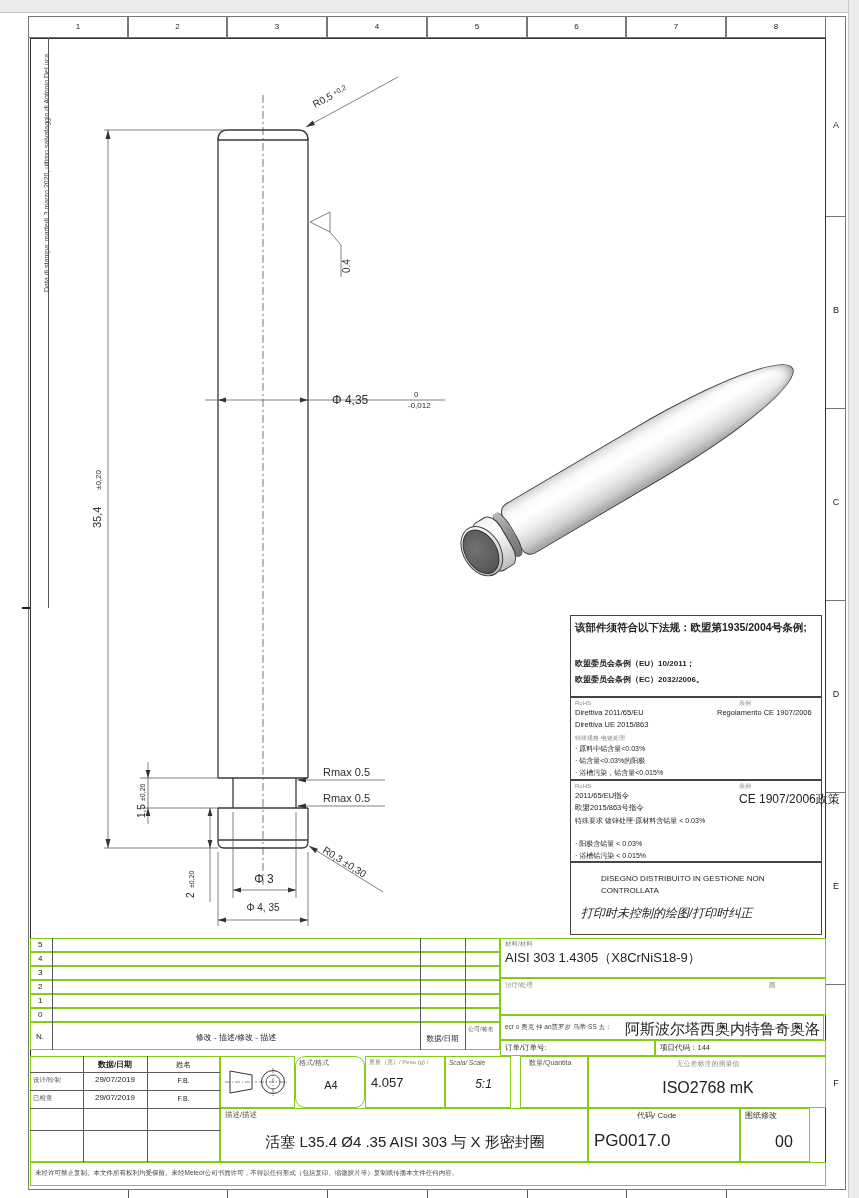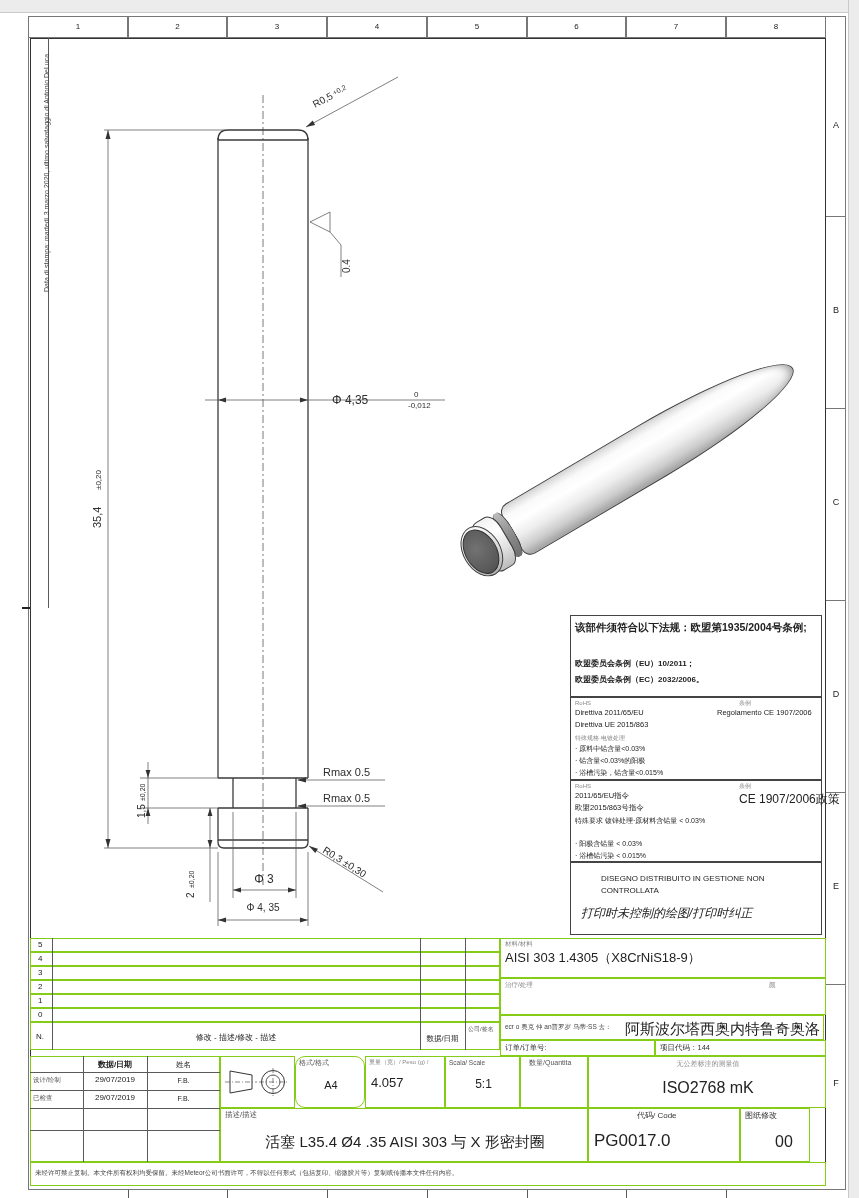--- a/index.html
+++ b/index.html
@@ -202,21 +202,21 @@
   </div>
 
   <div class="cell" style="left:295px;top:1056px;width:70px;height:52px;border-radius:10px;">
     <div class="lab" style="left:3px;top:2px;">格式/格式</div>
     <div class="val" style="left:0;top:22px;width:70px;text-align:center;font-size:11px;">A4</div>
   </div>
   <div class="cell" style="left:365px;top:1056px;width:80px;height:52px;">
     <div class="lab labg" style="left:3px;top:2px;font-size:6px;">重量（克）/ Peso (g) /</div>
     <div class="val" style="left:5px;top:18px;font-size:13px;">4.057</div>
   </div>
-  <div class="cell" style="left:445px;top:1056px;width:75px;height:52px;">
+  <div class="cell" style="left:445px;top:1056px;width:66px;height:52px;font-style:italic;">
     <div class="lab" style="left:3px;top:2px;font-size:6.5px;">Scala/ Scale</div>
     <div class="val" style="left:0;top:20px;width:75px;text-align:center;font-size:12px;">5:1</div>
   </div>
   <div class="cell" style="left:520px;top:1056px;width:68px;height:52px;">
     <div class="lab" style="left:8px;top:2px;font-size:7px;">数量/Quantita</div>
   </div>
   <div class="cell" style="left:588px;top:1056px;width:238px;height:52px;">
     <div class="lab labg" style="left:0;top:3px;width:238px;text-align:center;font-size:7px;">无公差标注的测量值</div>
     <div class="val" style="left:0;top:22px;width:238px;text-align:center;font-size:16px;">ISO2768 mK</div>
   </div>

